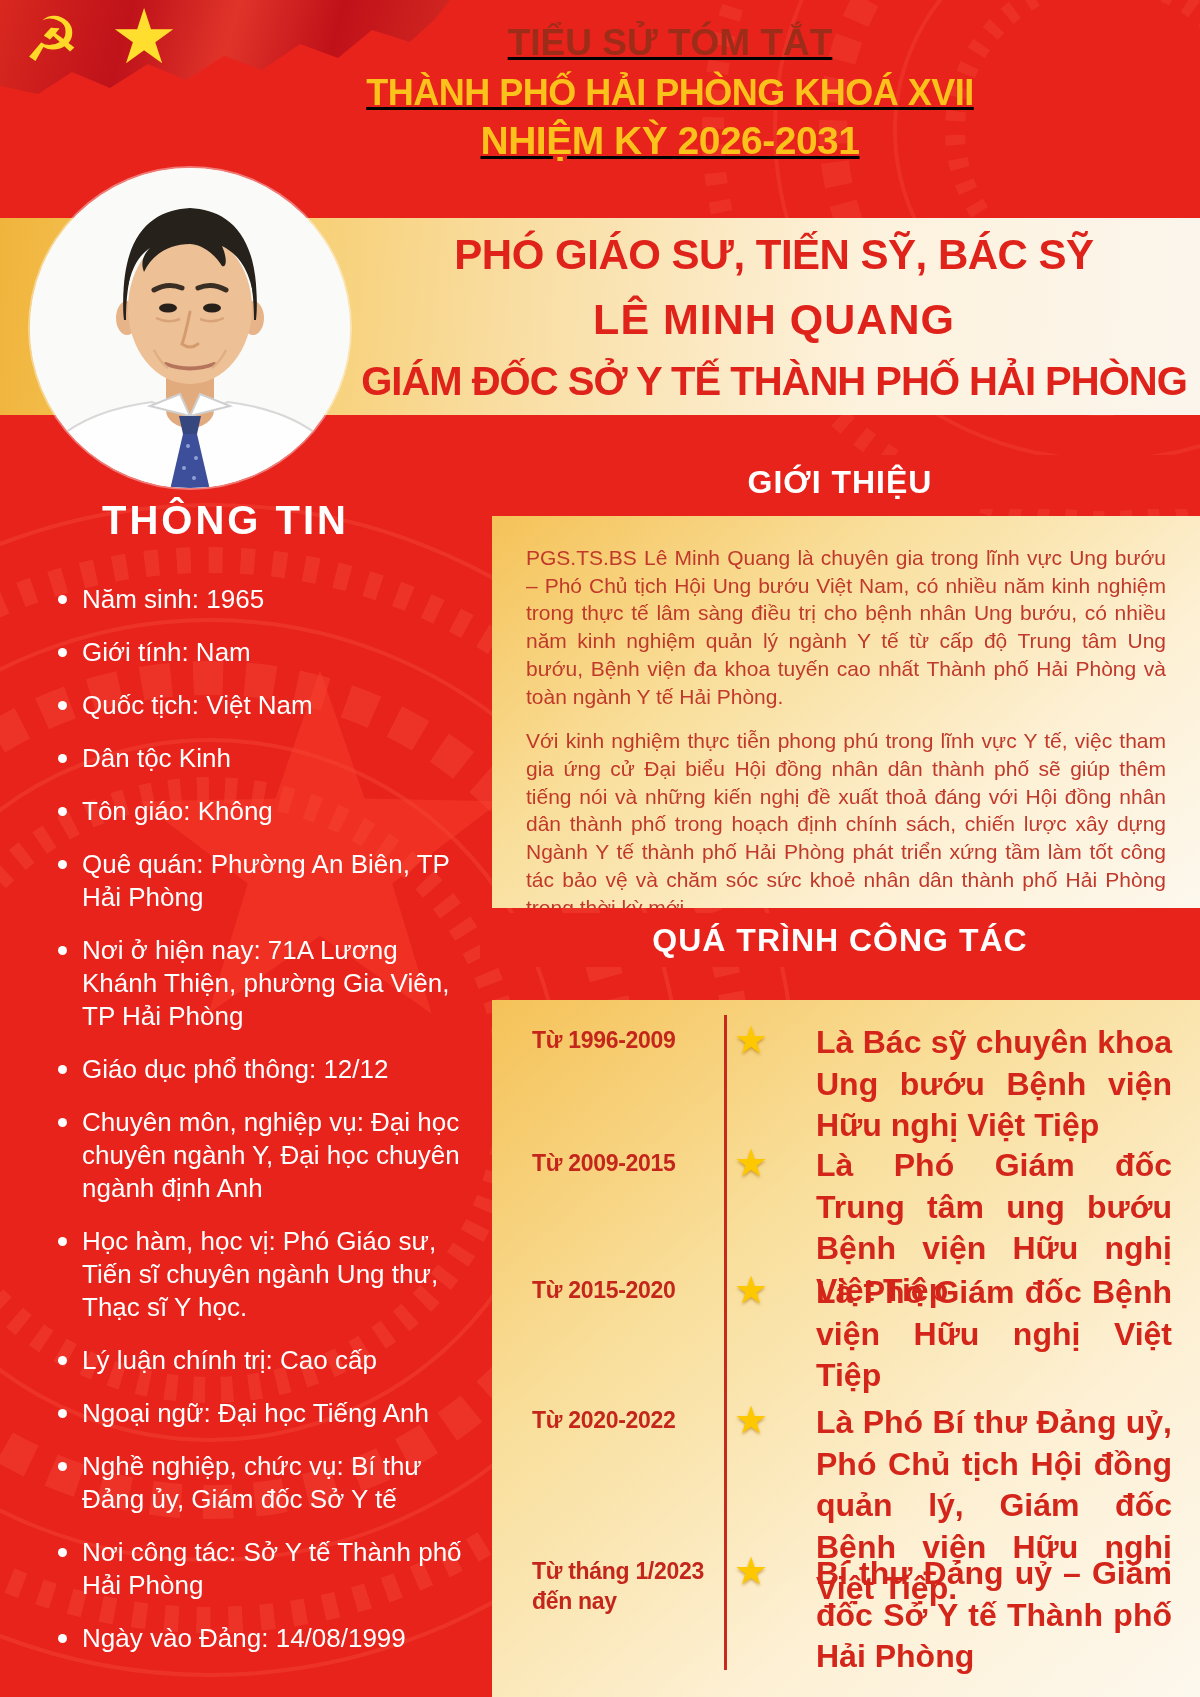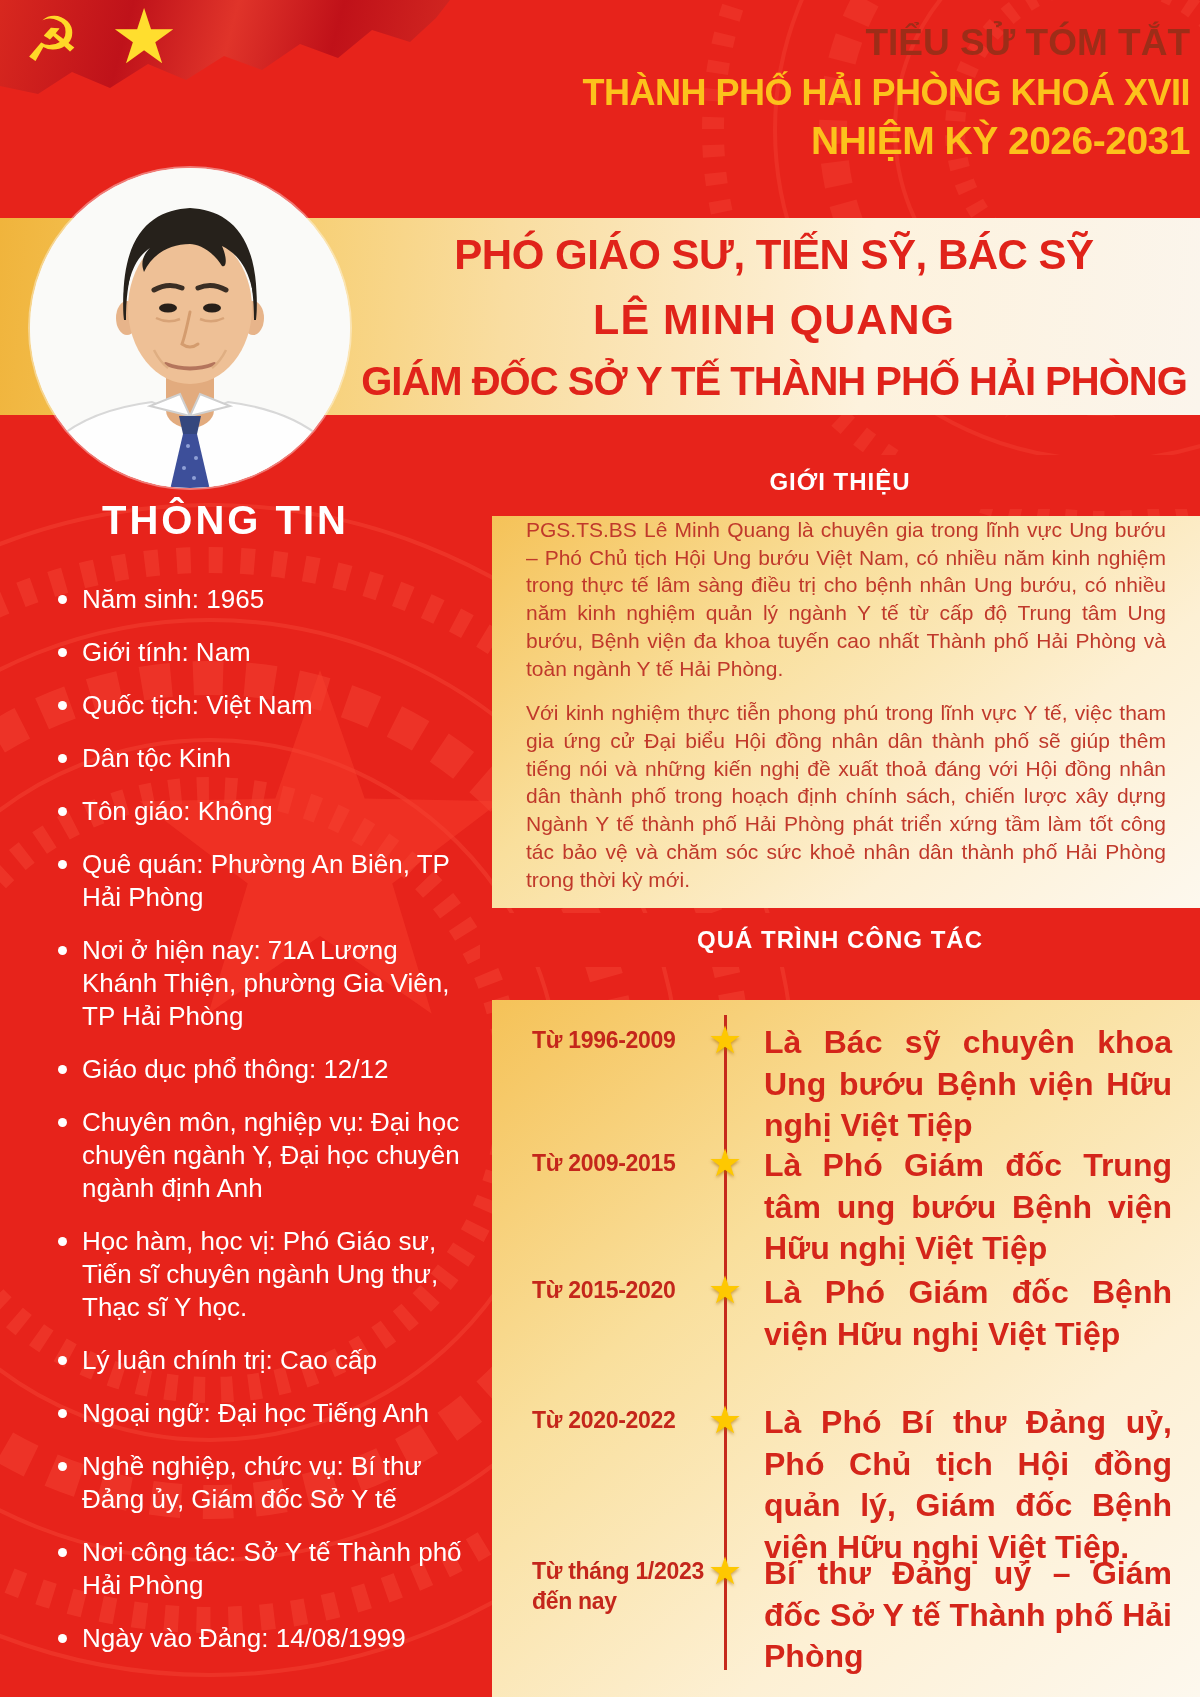--- a/index.html
+++ b/index.html
@@ -12,21 +12,21 @@
   .bg-pattern{position:absolute;left:0;top:0;width:1200px;height:1697px;z-index:0;}
   
   .flag{
     position:absolute;left:0;top:0;width:452px;height:100px;z-index:3;
     background:linear-gradient(105deg,#d8281f 0%,#bf121a 28%,#e0342a 50%,#c01119 72%,#d42a22 100%);
     clip-path:polygon(0px 0px,450px 0px,436px 18px,410px 42px,372px 30px,338px 58px,300px 44px,262px 70px,224px 56px,186px 80px,148px 64px,110px 88px,72px 72px,38px 94px,0px 86px);
   }
   .flag .hs{position:absolute;left:24px;top:0px;font-size:62px;line-height:80px;color:#ffd828;font-family:"DejaVu Sans",sans-serif;}
   .flag .st{position:absolute;left:110px;top:-6px;font-size:76px;line-height:86px;color:#ffde2e;font-family:"DejaVu Sans",sans-serif;}
   
-  .header-titles{position:absolute;left:150px;right:10px;top:22px;z-index:2;text-align:right;font-weight:700;}
+  .header-titles{position:absolute;left:150px;right:10px;top:22px;z-index:2;text-align:center;font-weight:700;text-decoration:underline;}
   .header-titles .l1{font-size:37px;letter-spacing:0px;color:#9d2d18;margin-bottom:8px;}
   .header-titles .l2{font-size:40px;letter-spacing:-1px;color:#f7941e;margin-bottom:6px;}
   .header-titles .l3{font-size:36px;letter-spacing:-0.5px;color:#fcc21c;margin-bottom:5px;}
   .header-titles .l4{font-size:39px;letter-spacing:-0.5px;color:#fcc21c;}
   
   .banner{
     position:absolute;left:0;top:218px;width:1200px;height:197px;z-index:2;
     background:linear-gradient(95deg,#f0b43c 0%,#f6c85e 16%,#f9dda0 42%,#fdf2dd 72%,#fbf5ec 100%);
   }
   .banner-inner{position:absolute;left:352px;right:4px;top:0;bottom:0;display:flex;flex-direction:column;justify-content:space-evenly;text-align:center;padding:10px 0 8px;gap:12px;}
@@ -41,32 +41,32 @@
   }
   
   .info-col{position:absolute;left:58px;top:498px;width:418px;z-index:2;color:#fff;}
   .info-title{font-size:40px;font-weight:700;letter-spacing:3px;padding-left:44px;}
   .info-list{list-style:none;margin:40px 0 0 0;padding:0;}
   .info-list li{display:flex;gap:15px;margin-bottom:20px;font-size:26px;line-height:1.27;}
   .info-list .dot{flex:0 0 auto;width:9px;height:9px;border-radius:50%;background:#fff;margin-top:12px;}
   
   .band{position:absolute;left:480px;width:720px;height:54px;z-index:2;background:#e7231b;
         display:flex;align-items:center;justify-content:center;}
-  .band span{color:#fff;font-size:24px;font-weight:700;letter-spacing:1px;}
+  .band span{color:#fff;font-size:32px;font-weight:700;letter-spacing:1px;}
   .band.gioithieu{top:455px;}
   .band.quatrinh{top:913px;}
   .gold-box{
     position:absolute;left:492px;width:708px;z-index:1;
     background:linear-gradient(140deg,#f5c258 0%,#f9df9c 35%,#fdf0d4 70%,#fdf8ee 100%);
   }
-  .intro-box{top:516px;height:392px;padding:0 34px 0;box-sizing:border-box;overflow:hidden;}
+  .intro-box{top:516px;height:392px;padding:28px 34px 0;box-sizing:border-box;overflow:hidden;}
   .intro-box p{margin:0 0 17px 0;color:#c0392b;font-size:21px;line-height:1.32;text-align:justify;}
   .career-box{top:1000px;height:697px;}
   .timeline-line{position:absolute;left:232px;top:15px;width:3px;height:655px;background:#c62a1c;}
-  .t-row{position:absolute;left:40px;right:28px;display:grid;grid-template-columns:178px 30px 1fr;column-gap:0;}
+  .t-row{position:absolute;left:40px;right:28px;display:grid;grid-template-columns:178px 30px 1fr;column-gap:0;gap:26px;}
   .t-row .period{color:#c4261b;font-weight:700;font-size:23px;line-height:1.3;letter-spacing:-0.3px;white-space:pre-line;padding-top:4px;}
   .t-row .tstar{justify-self:center;align-self:start;font-size:38px;line-height:40px;color:#fec801;
                text-shadow:0 2px 3px rgba(170,110,0,.55);font-family:"DejaVu Sans",sans-serif;margin-top:-2px;}
   .t-row .role{color:#d4251a;font-weight:700;font-size:32px;line-height:1.3;text-align:justify;padding-left:24px;}
   .r1{top:22px;} .r2{top:145px;} .r3{top:272px;} .r4{top:402px;} .r5{top:553px;}
 </style>
 </head>
 <body>
 
 <div class="poster">

